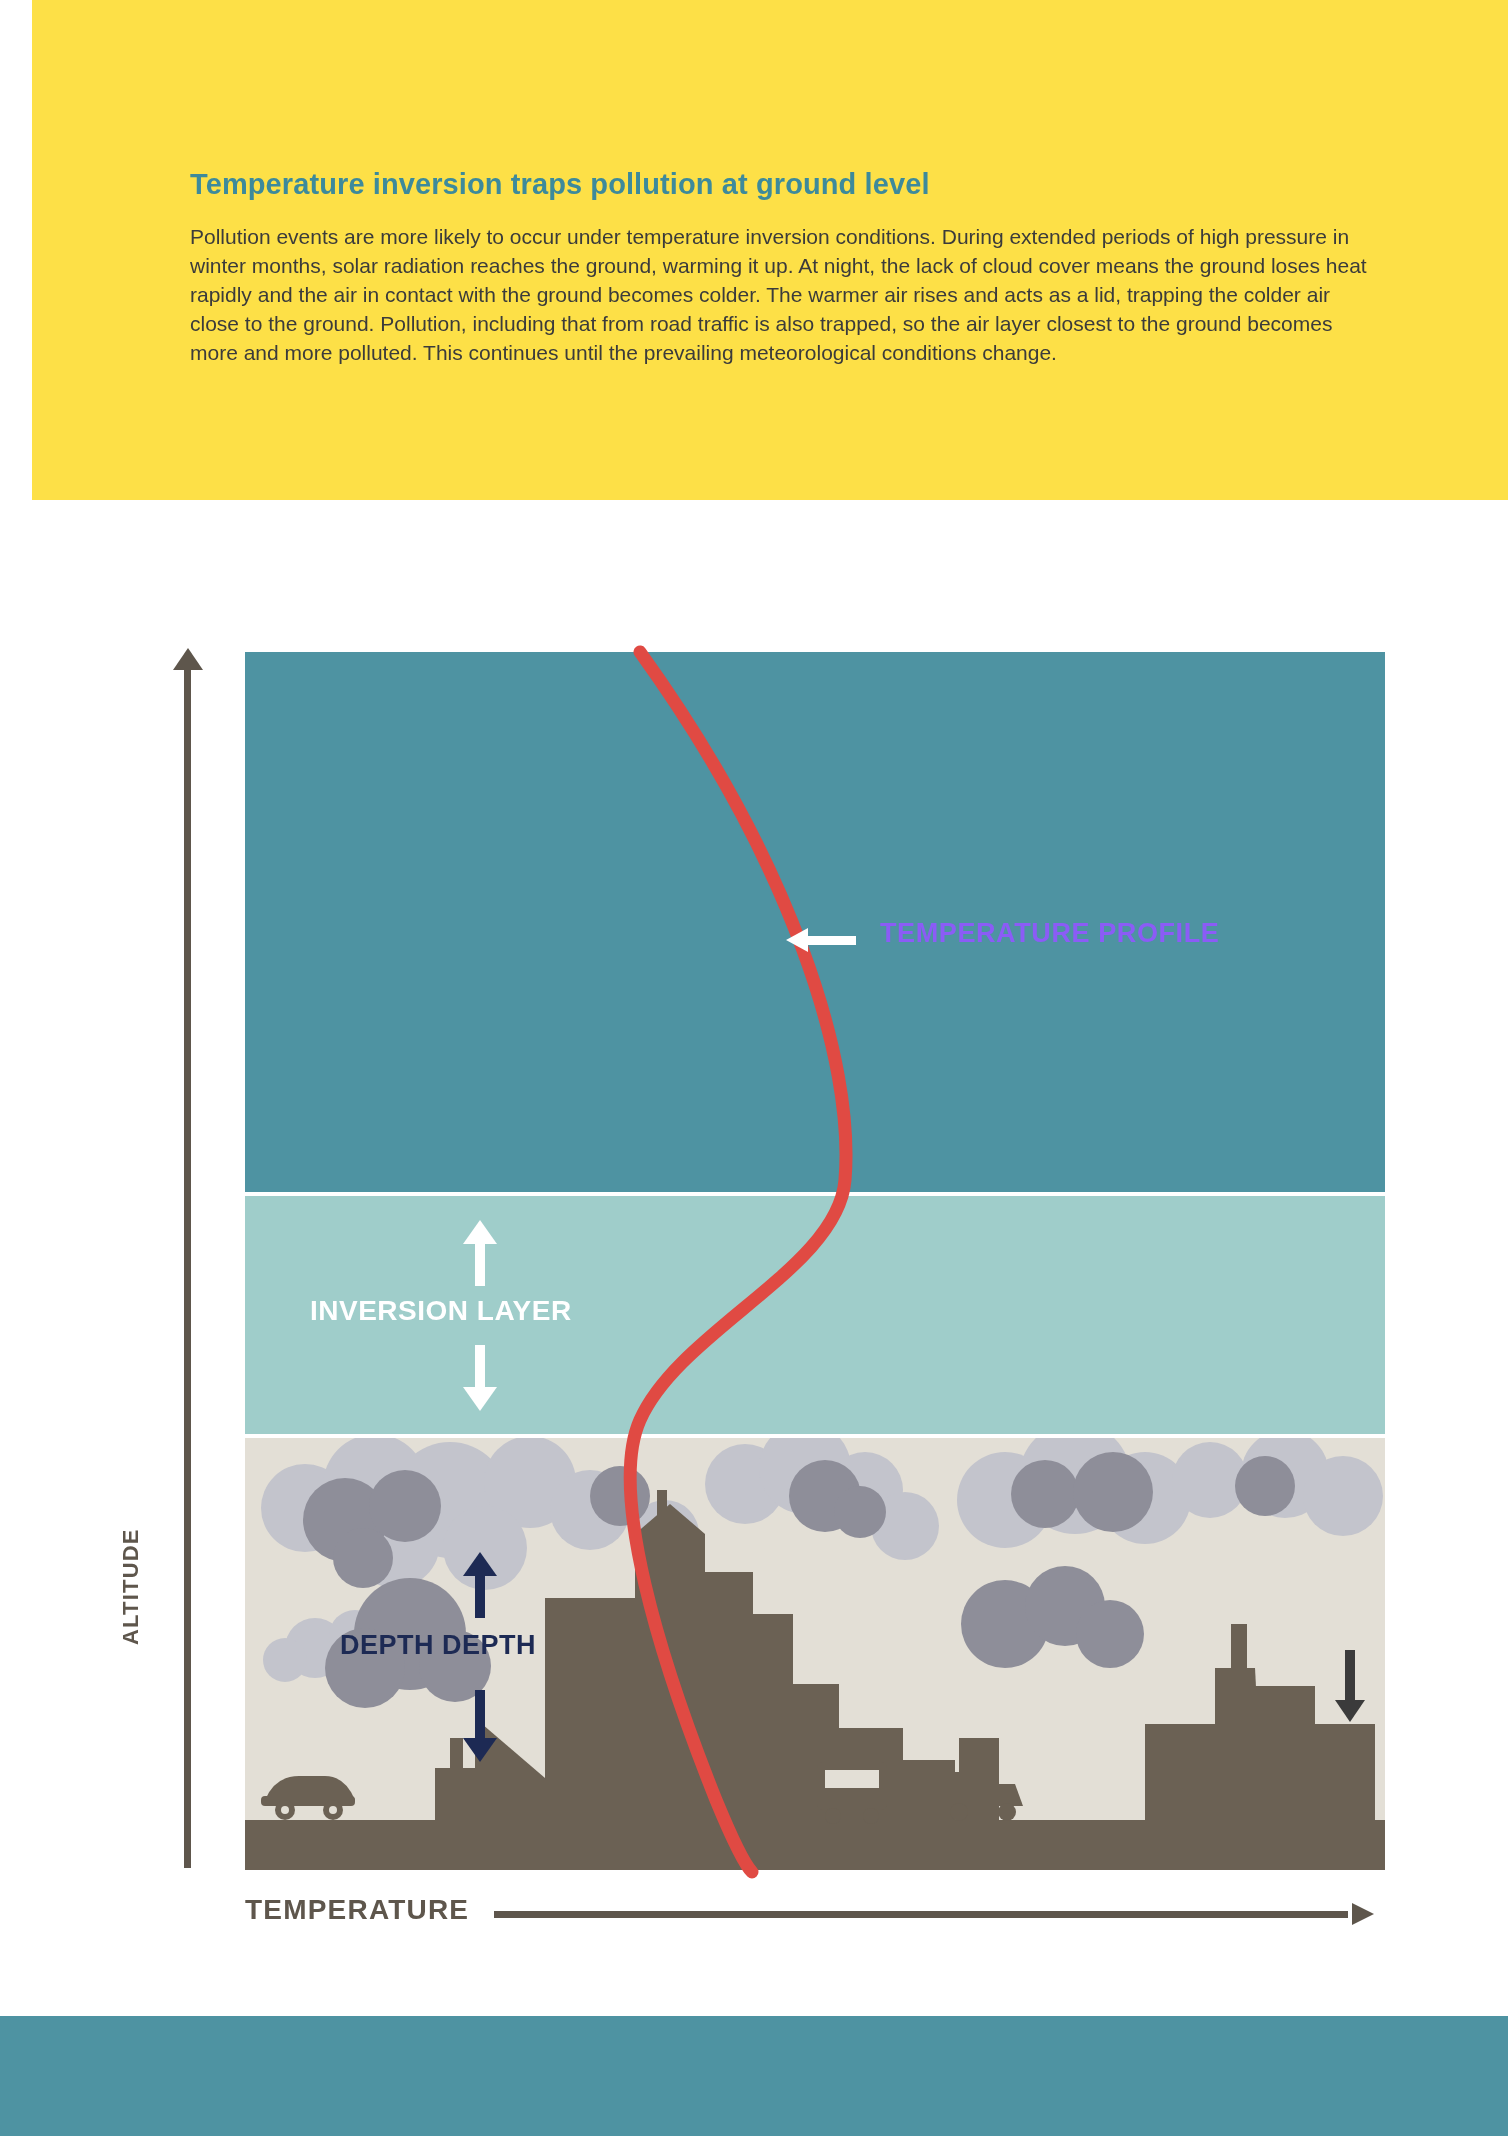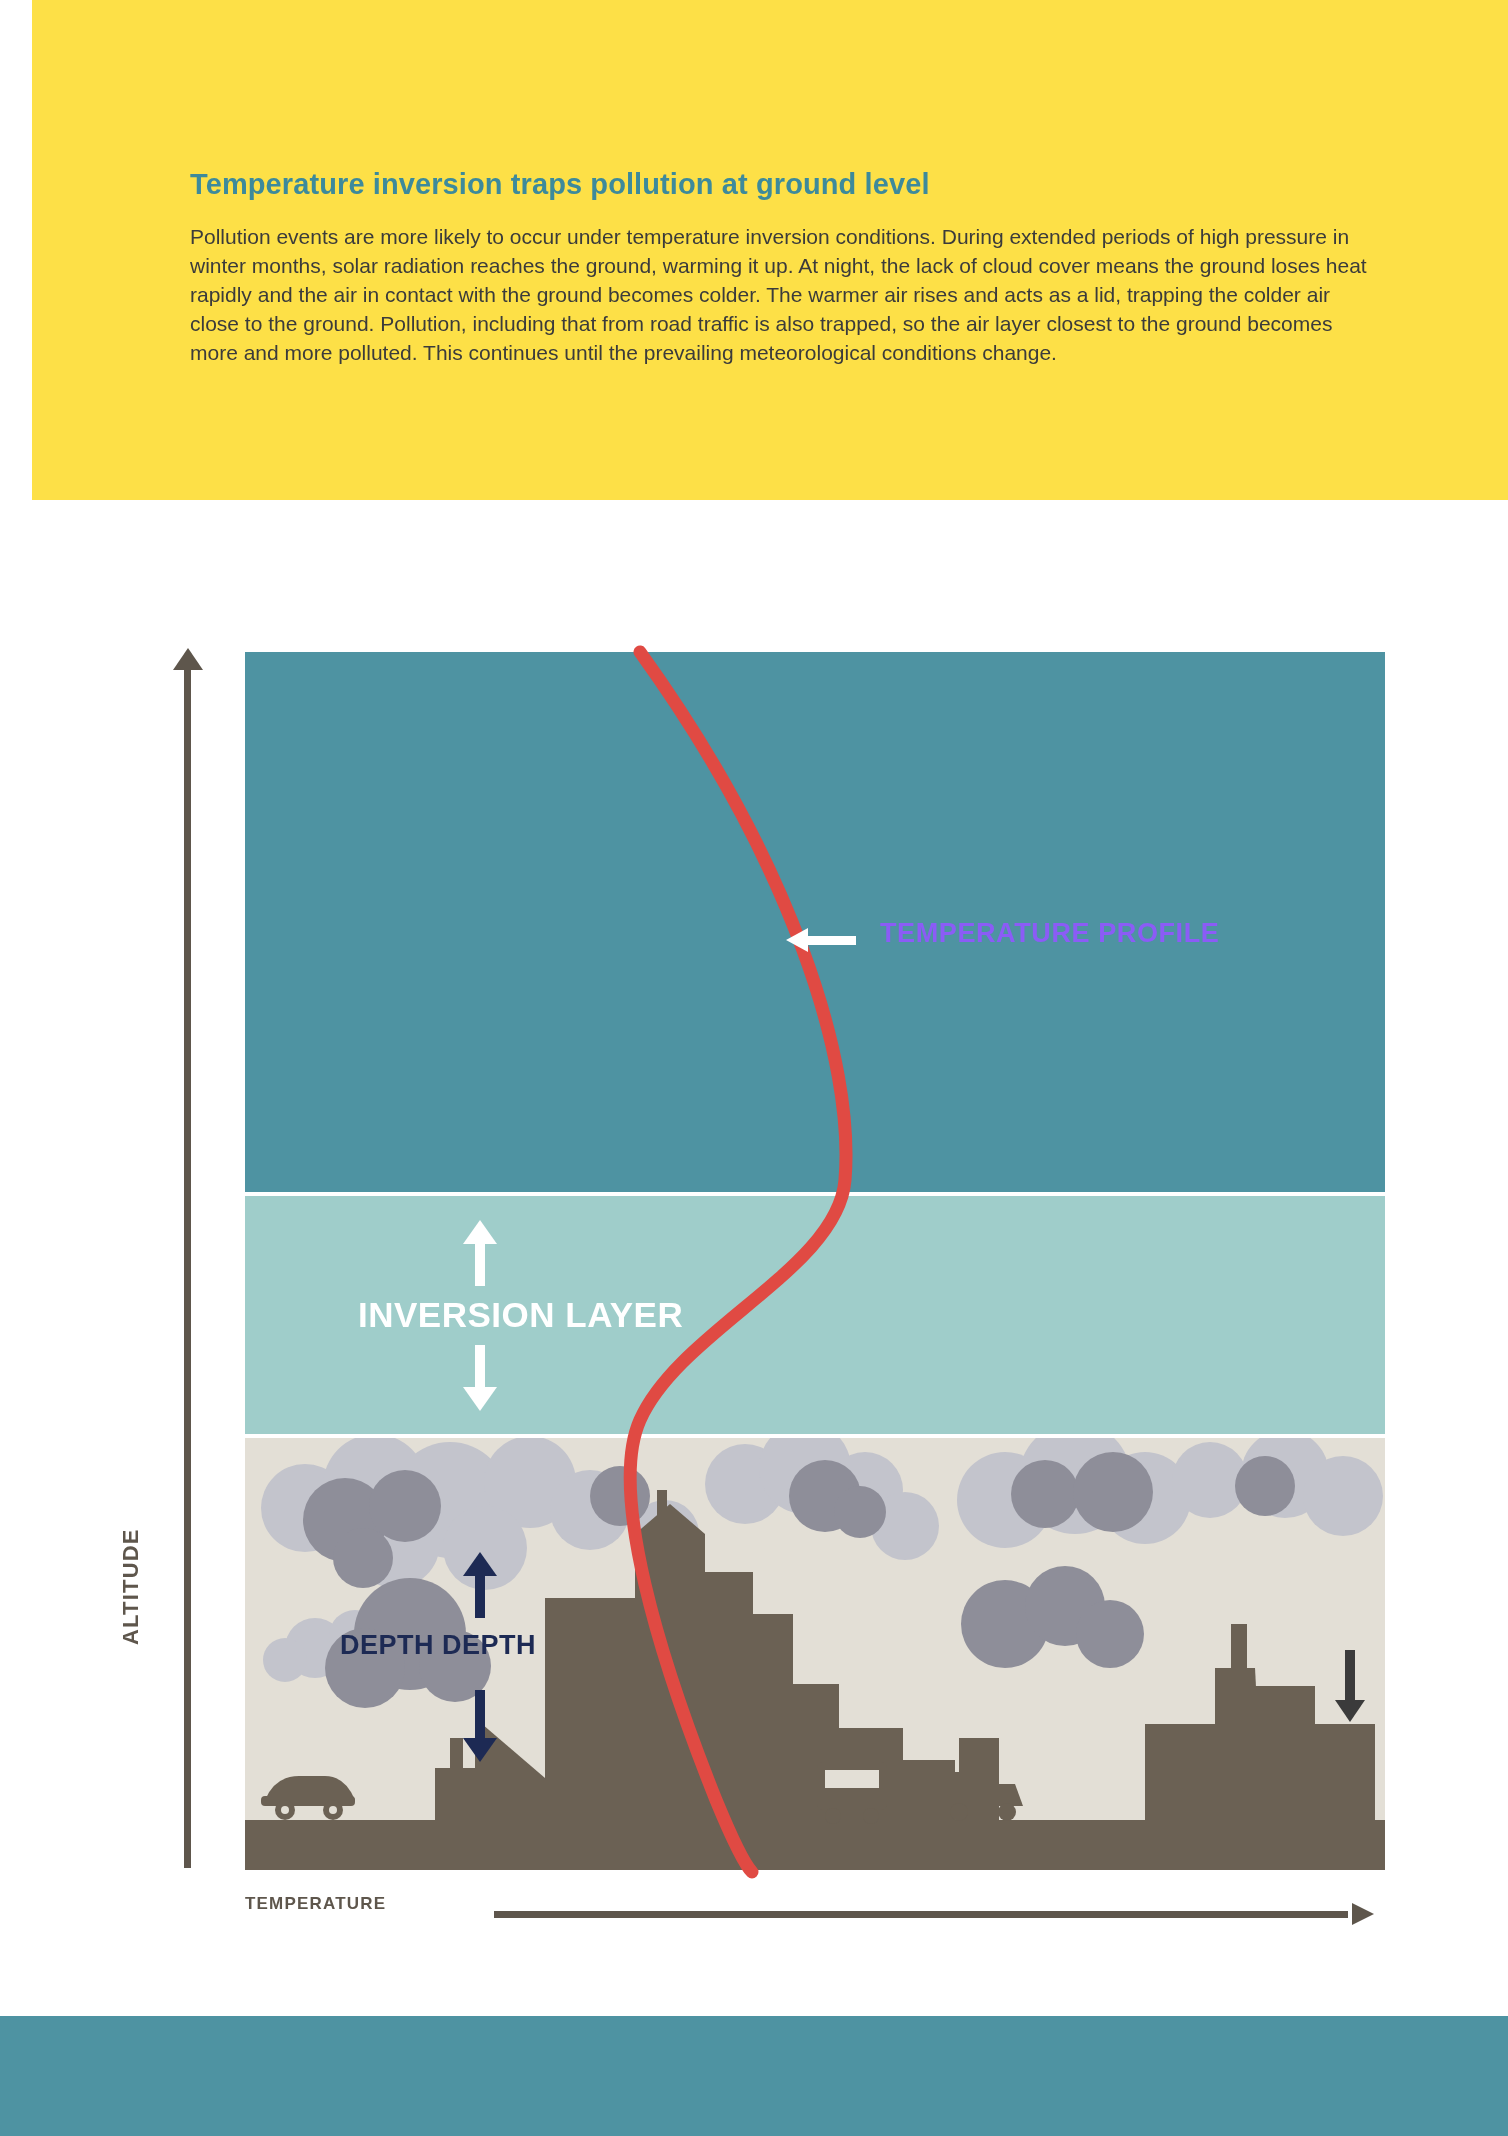--- a/index.html
+++ b/index.html
@@ -94,21 +94,21 @@
     transform-origin: left top;
     white-space: nowrap;
   }
 
   
   .temp-label {
     position: absolute;
     left: 245px;
     top: 1894px;
     color: #5e564c;
-    font-size: 17px;
+    font-size: 28px;
     font-weight: bold;
     letter-spacing: 1.2px;
     white-space: nowrap;
     text-align: right;
   }
   .temp-axis {
     position: absolute;
     left: 494px;
     top: 1900px;
     width: 880px;
@@ -192,25 +192,24 @@
     border-bottom: 12px solid transparent;
     border-right: 22px solid #ffffff;
   }
 
   
   .inv-label {
     position: absolute;
     left: 310px;
     top: 1295px;
     color: #ffffff;
-    font-size: 35px;
+    font-size: 28px;
     font-weight: bold;
     letter-spacing: 0.5px;
     white-space: nowrap;
-    margin-left: 48px;
   }
   .dbl-arrow {
     position: absolute;
     width: 34px;
   }
   .dbl-arrow .stem {
     position: absolute;
     left: 12px;
     width: 10px;
     background: currentColor;

